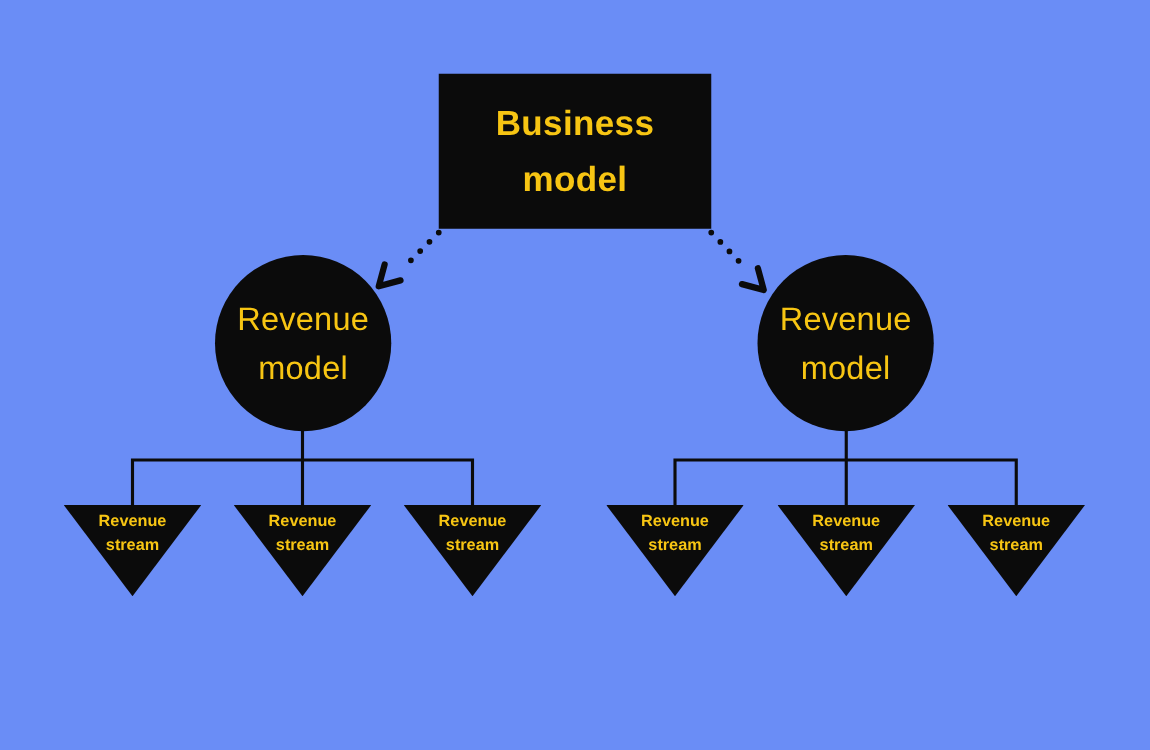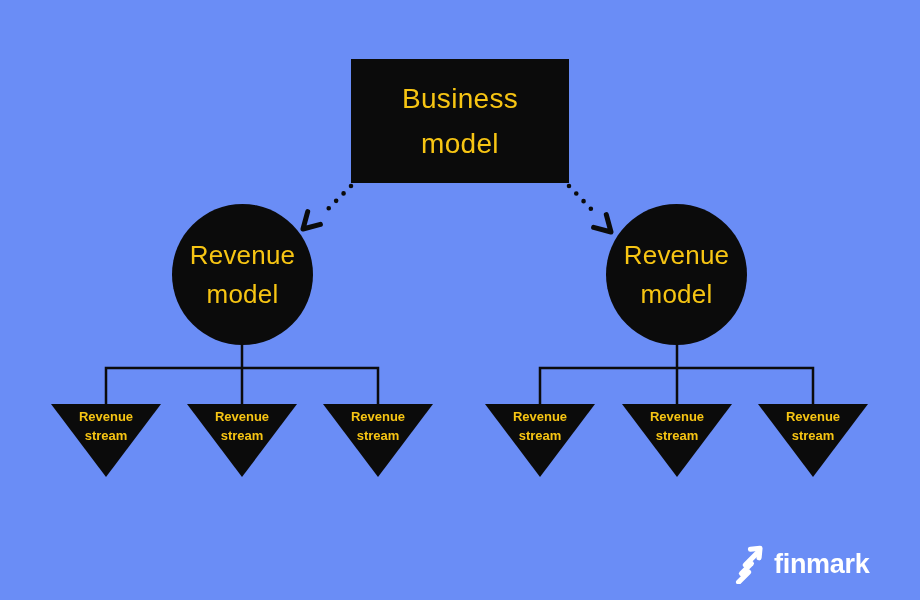--- a/index.html
+++ b/index.html
@@ -18,21 +18,21 @@
 
   svg.connectors{position:absolute;left:0;top:0;width:920px;height:600px;}
   .dots{stroke:var(--node-fill);stroke-width:4.6;stroke-dasharray:0 10.5;stroke-linecap:round;fill:none;}
   .chev{stroke:var(--node-fill);stroke-width:5;stroke-linecap:round;stroke-linejoin:round;fill:none;}
   .tree{stroke:var(--node-fill);stroke-width:2.5;fill:none;}
 
   .node{position:absolute;background:var(--node-fill);color:var(--label-yellow);
         display:flex;flex-direction:column;align-items:center;justify-content:center;
         text-align:center;}
   .root-node{left:351px;top:59px;width:218px;height:124px;
-        font-size:28px;line-height:45px;font-weight:400;letter-spacing:.3px;}
+        font-size:28px;line-height:45px;font-weight:700;letter-spacing:.3px;}
   .circle-node{top:204px;width:141px;height:141px;border-radius:50%;
         font-size:26px;line-height:39px;font-weight:500;letter-spacing:.2px;}
   .circle-left{left:172px;}
   .circle-right{left:606px;}
 
   .tri{position:absolute;top:404px;width:110px;height:73px;background:var(--node-fill);
        clip-path:polygon(0 0,100% 0,50% 100%);
        display:flex;flex-direction:column;align-items:center;
        color:var(--label-yellow);font-size:13px;font-weight:700;line-height:18.5px;
        padding-top:4px;text-align:center;}
@@ -90,25 +90,14 @@
   </div>
   <div class="tri tri-r2">
     <span>Revenue</span>
     <span>stream</span>
   </div>
   <div class="tri tri-r3">
     <span>Revenue</span>
     <span>stream</span>
   </div>
 
-  <div class="logo">
-    <svg width="32" height="40" viewBox="0 0 32 42">
-      <g stroke="#FFFFFF" stroke-width="5.4" stroke-linecap="round" fill="none">
-        <path d="M11 22 L24 9"></path>
-        <path d="M16.5 5.5 L26.5 4.5 L25.5 14.5" stroke-linejoin="round"></path>
-        <path d="M7 31 L17.5 20.5"></path>
-        <path d="M4 40 L14.5 29.5"></path>
-      </g>
-    </svg>
-    <span class="logo-text">finmark</span>
-  </div>
 
 </div>
 
 </body></html>

